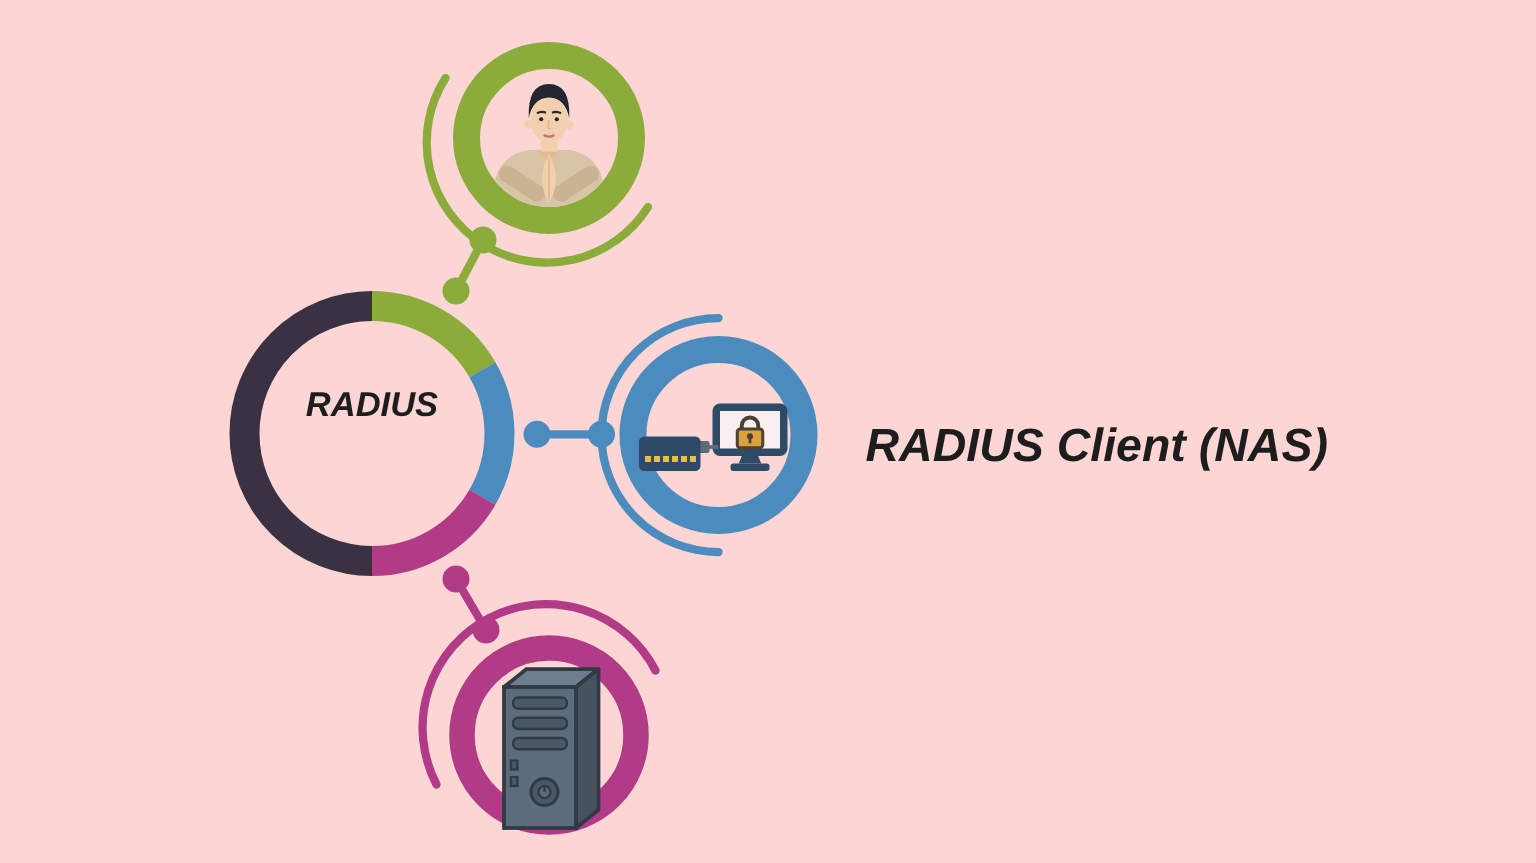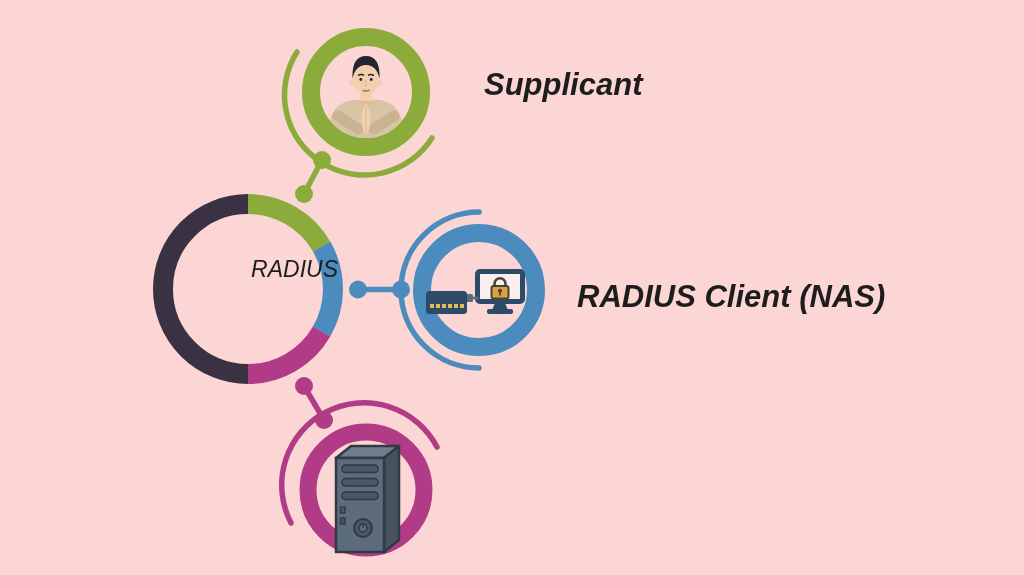--- a/index.html
+++ b/index.html
@@ -26,22 +26,22 @@
   
   .label{
     position:absolute;
     font-style:italic;font-weight:700;
     font-size:31px;line-height:34px;
     color:var(--text,#1d1d1d);
     white-space:nowrap;
   }
   .hub-label{
     position:absolute;left:158px;top:253px;width:180px;
-    text-align:right;
-    font-style:italic;font-weight:400;
+    text-align:center;
+    font-style:italic;font-weight:700;
     font-size:23px;line-height:32px;
     color:var(--text,#1d1d1d);
   }
 </style>
 </head>
 <body>
 
 <div class="stage">
 
   <svg width="1024" height="575" viewBox="0 0 1024 575">
@@ -165,18 +165,17 @@
           <line x1="363" y1="524.5" x2="363" y2="528" stroke="var(--server-outline)" stroke-width="1.4"></line>
         </g>
       </g>
     </g>
   </svg>
 
   <div class="hub-label">
     <div>RADIUS</div>
   </div>
 
-  <div class="label" style="left:484px;top:68px">Supplicant</div>
 
   <div class="label" style="left:577px;top:280px">RADIUS Client (NAS)</div>
 
 
 </div>
 
 </body></html>

